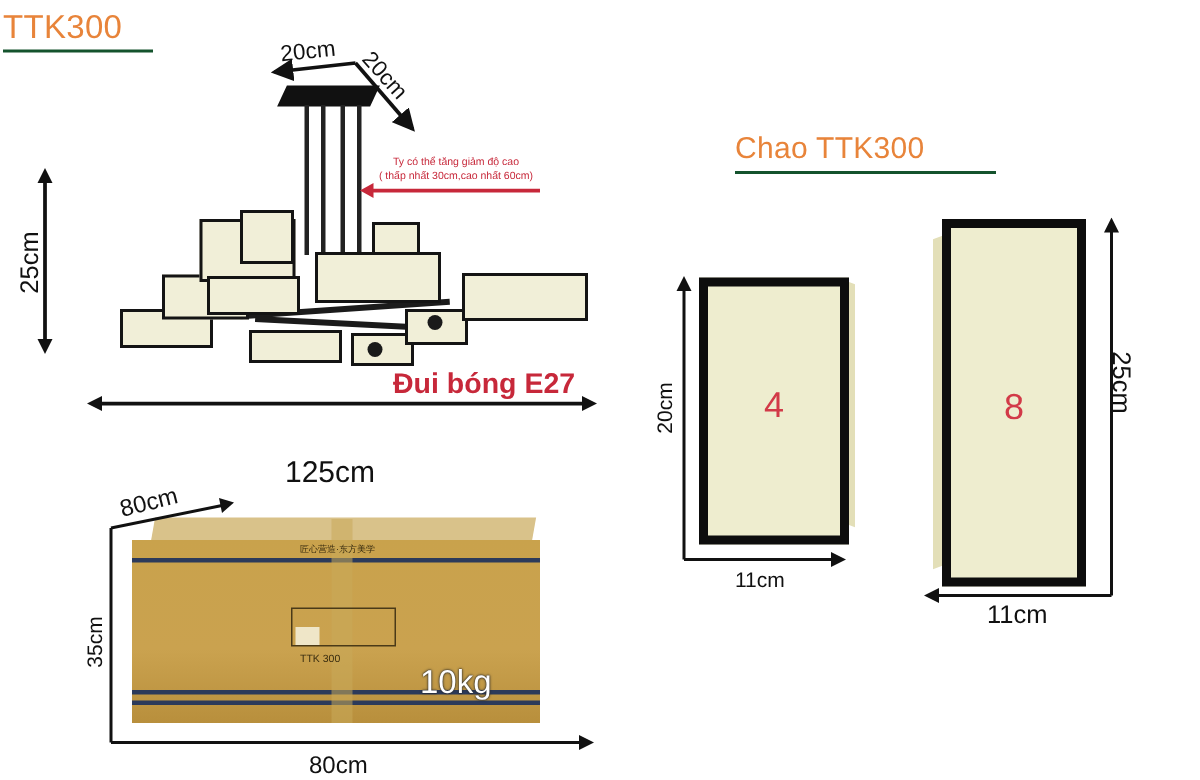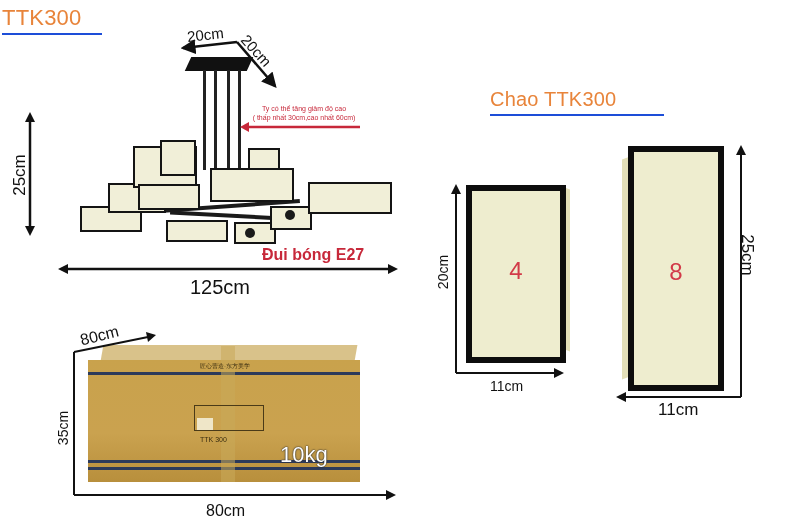--- a/index.html
+++ b/index.html
@@ -2,32 +2,32 @@
 <html><head>
 <meta charset="utf-8">
 <style>
   * { box-sizing: border-box; margin: 0; padding: 0; }
   html, body { width: 800px; height: 520px; background: #ffffff; overflow: hidden; }
   body { position: relative; font-family: "Liberation Sans", sans-serif; color: #111; }
   .abs { position: absolute; }
 
   .title {
     color: #e8843a; font-size: 22px; font-weight: 400; letter-spacing: 0.2px;
-    padding-bottom: 3px; border-bottom: 2px solid #1d4ed8; line-height: 24px;
+    padding-bottom: 3px; border-bottom: 2px solid #14532d; line-height: 24px;
   }
   #title-main { left: 2px; top: 6px; width: 100px; }
   #title-shade { left: 490px; top: 87px; width: 174px; font-size: 20px; }
 
   .dim { font-size: 17px; color: #111; white-space: nowrap; }
-  .dim-lg { font-size: 20px; }
+  .dim-lg { font-size: 20px; margin-top: 28px; }
   .vert { transform: rotate(-90deg); transform-origin: center center; }
   .vert-cw { transform: rotate(90deg); transform-origin: center center; }
 
   .note { color: #c7283a; font-size: 7px; line-height: 9px; text-align: center; white-space: nowrap; }
-  .socket { color: #c7283a; font-size: 16px; font-weight: 700; }
+  .socket { color: #c7283a; font-size: 19px; font-weight: 700; }
 
   .shade {
     position: absolute; background: #f1efd8; border: 2px solid #141414;
   }
   .shade-big {
     position: absolute; background: #eeedcf; border: 6px solid #0d0d0d;
   }
   .shade-num { color: #d23a48; font-size: 24px; position: absolute; width: 100%; text-align: center; }
 
   .box {

